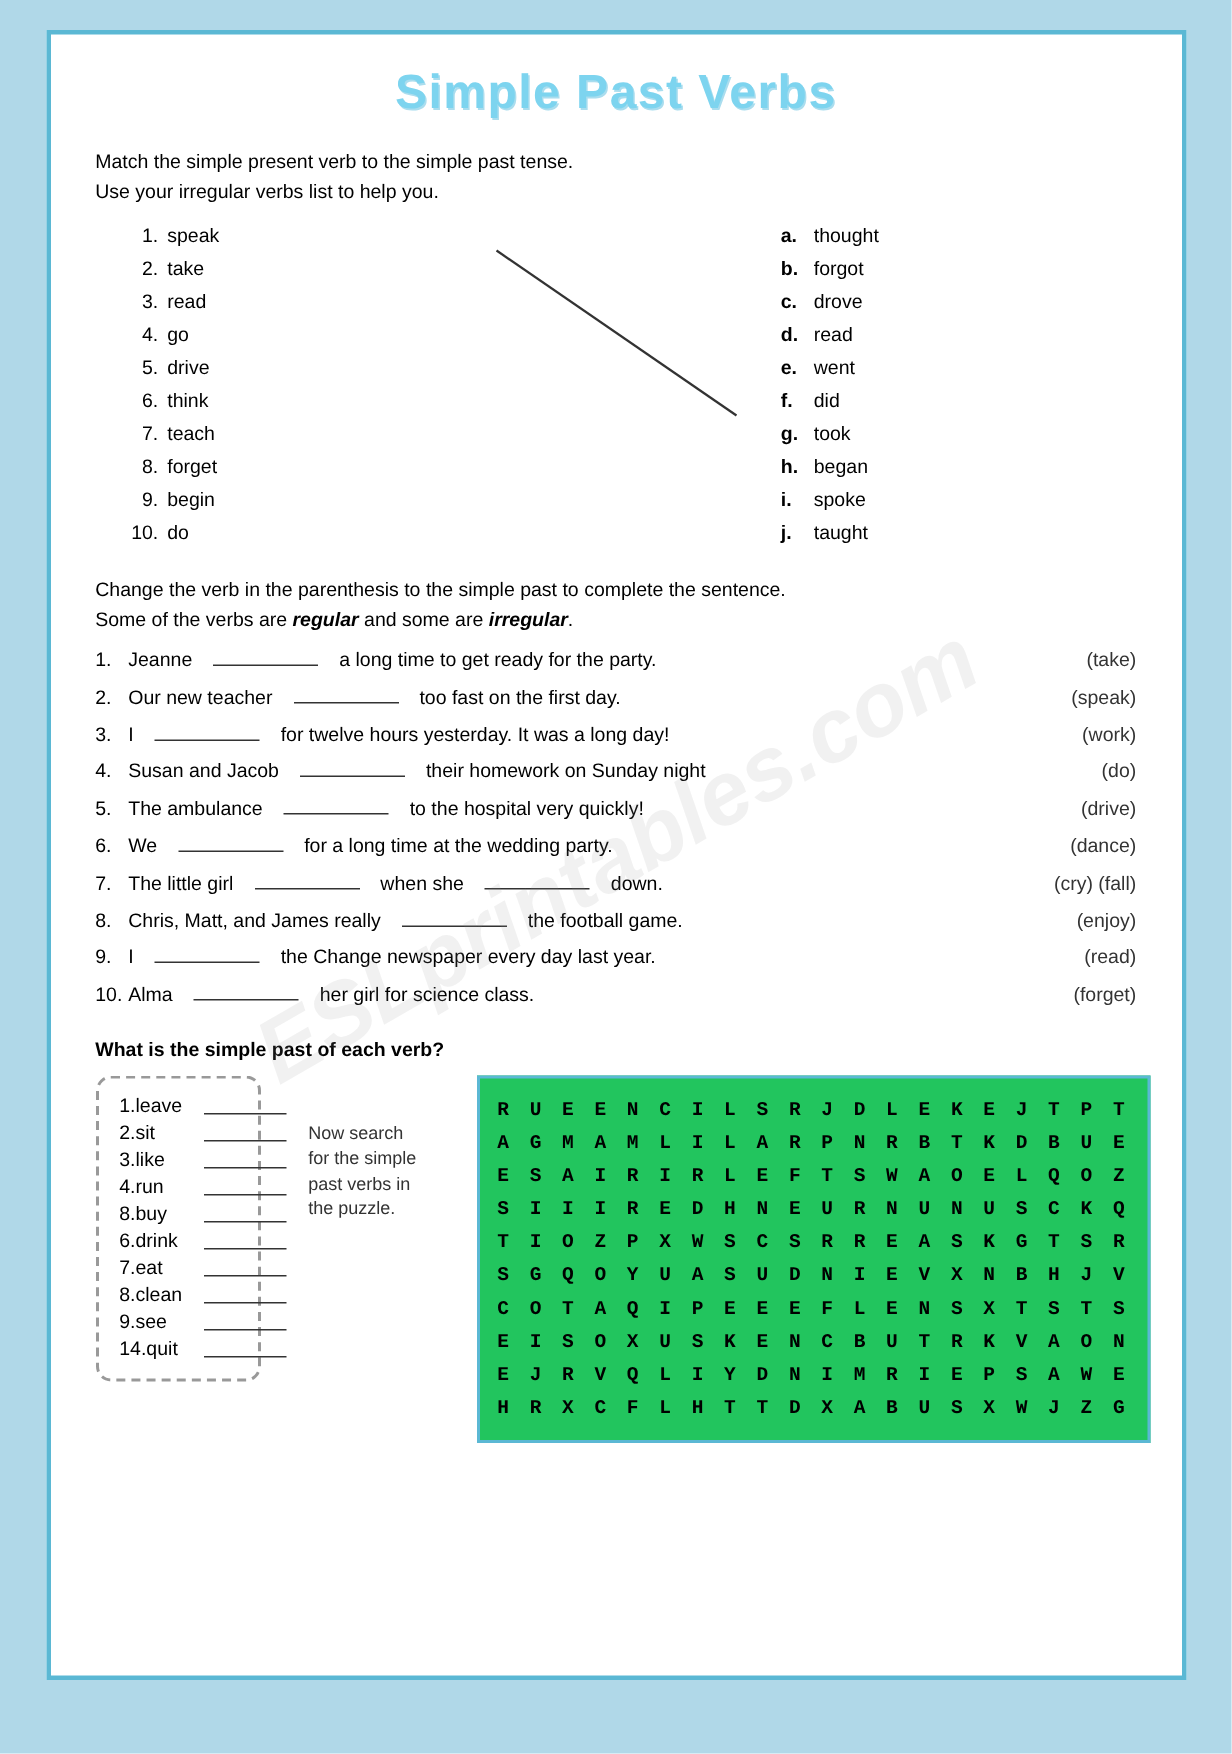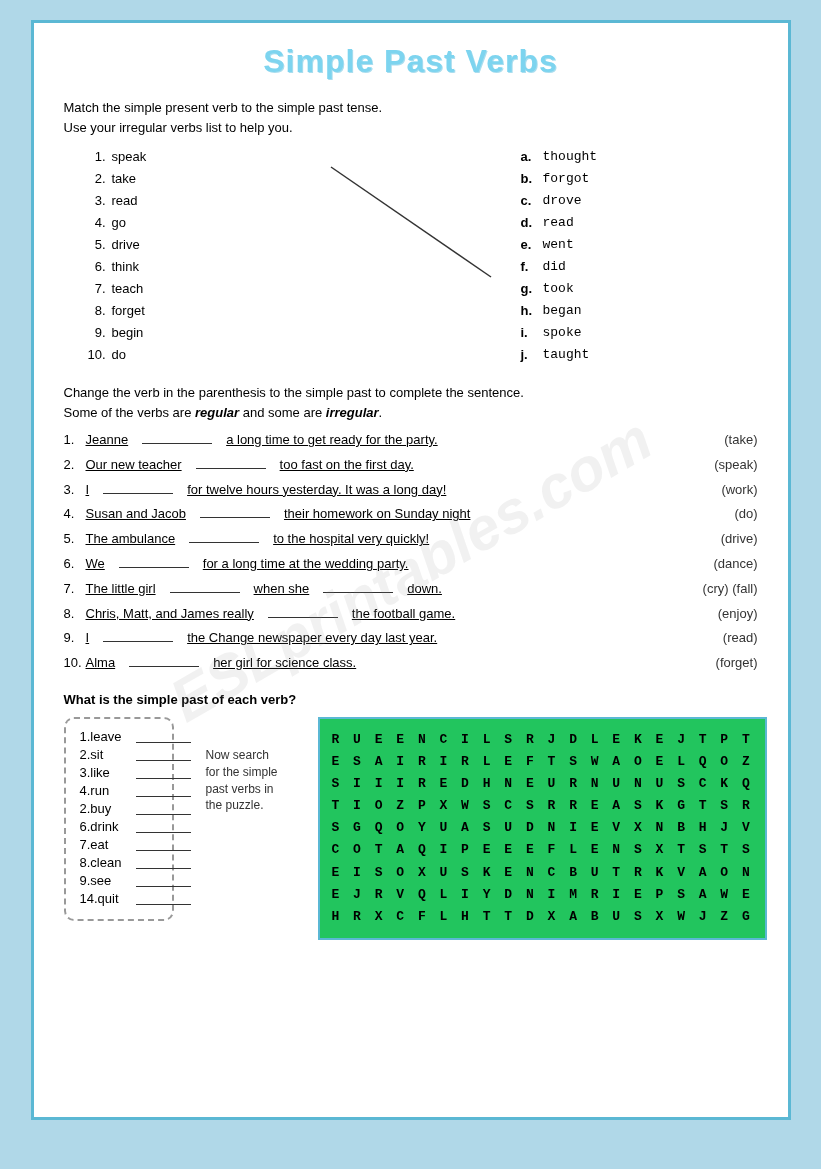--- a/index.html
+++ b/index.html
@@ -56,21 +56,20 @@
     }
     .match-word {
       min-width: 60px;
     }
     .match-letter {
       width: 22px;
       font-weight: bold;
     }
     .match-right .match-word {
       min-width: 70px;
-      font-family: Liberation Mono, monospace;
     }
 
     .fill-section .fill-item {
       display: flex;
       align-items: baseline;
       margin-bottom: 4px;
       font-size: 13px;
       line-height: 1.6;
       flex-wrap: wrap;
     }
@@ -91,21 +90,20 @@
       font-size: 13px;
       min-width: 60px;
       text-align: right;
     }
     .fill-line {
       display: flex;
       align-items: baseline;
       gap: 11px;
       flex: 1;
       flex-wrap: wrap;
-      text-decoration: underline;
     }
 
     .wordsearch-section {
       display: flex;
       gap: 32px;
       margin-top: 10px;
       align-items: flex-start;
     }
     .verb-list-box {
       border: 2px dashed #999;
@@ -400,21 +398,21 @@
           </div>
           <div class="verb-list-item">
             <span class="verb-label">3.like</span>
             <span class="verb-blank"></span>
           </div>
           <div class="verb-list-item">
             <span class="verb-label">4.run</span>
             <span class="verb-blank"></span>
           </div>
           <div class="verb-list-item">
-            <span class="verb-label">2.buy</span>
+            <span class="verb-label">8.buy</span>
             <span class="verb-blank"></span>
           </div>
           <div class="verb-list-item">
             <span class="verb-label">6.drink</span>
             <span class="verb-blank"></span>
           </div>
           <div class="verb-list-item">
             <span class="verb-label">7.eat</span>
             <span class="verb-blank"></span>
           </div>
@@ -430,20 +428,21 @@
             <span class="verb-label">14.quit</span>
             <span class="verb-blank"></span>
           </div>
         </div>
       <div class="now-search-box">
         <span>Now search for the simple past verbs in the puzzle.</span>
       </div>
       <div class="puzzle-box" id="puzzle-box">
 
       <div class="puzzle-row">R U E E N C I L S R J D L E K E J T P T</div>
+          <div class="puzzle-row">A G M A M L I L A R P N R B T K D B U E</div>
           <div class="puzzle-row">E S A I R I R L E F T S W A O E L Q O Z</div>
           <div class="puzzle-row">S I I I R E D H N E U R N U N U S C K Q</div>
           <div class="puzzle-row">T I O Z P X W S C S R R E A S K G T S R</div>
           <div class="puzzle-row">S G Q O Y U A S U D N I E V X N B H J V</div>
           <div class="puzzle-row">C O T A Q I P E E E F L E N S X T S T S</div>
           <div class="puzzle-row">E I S O X U S K E N C B U T R K V A O N</div>
           <div class="puzzle-row">E J R V Q L I Y D N I M R I E P S A W E</div>
           <div class="puzzle-row">H R X C F L H T T D X A B U S X W J Z G</div>
         </div>
     </div>

